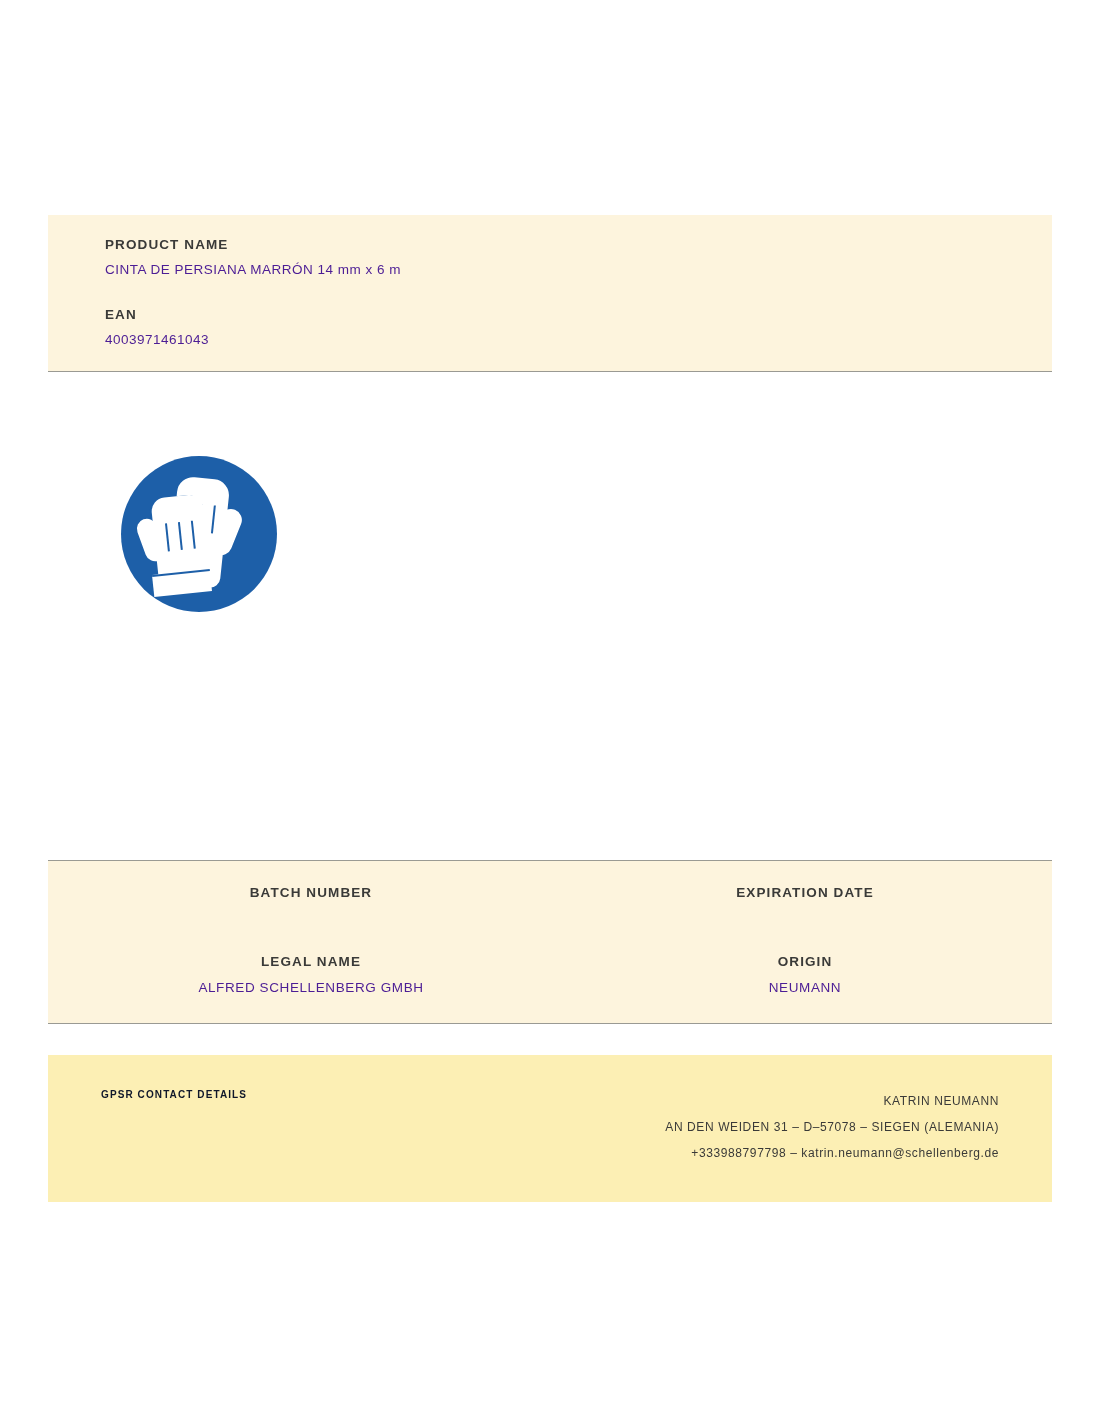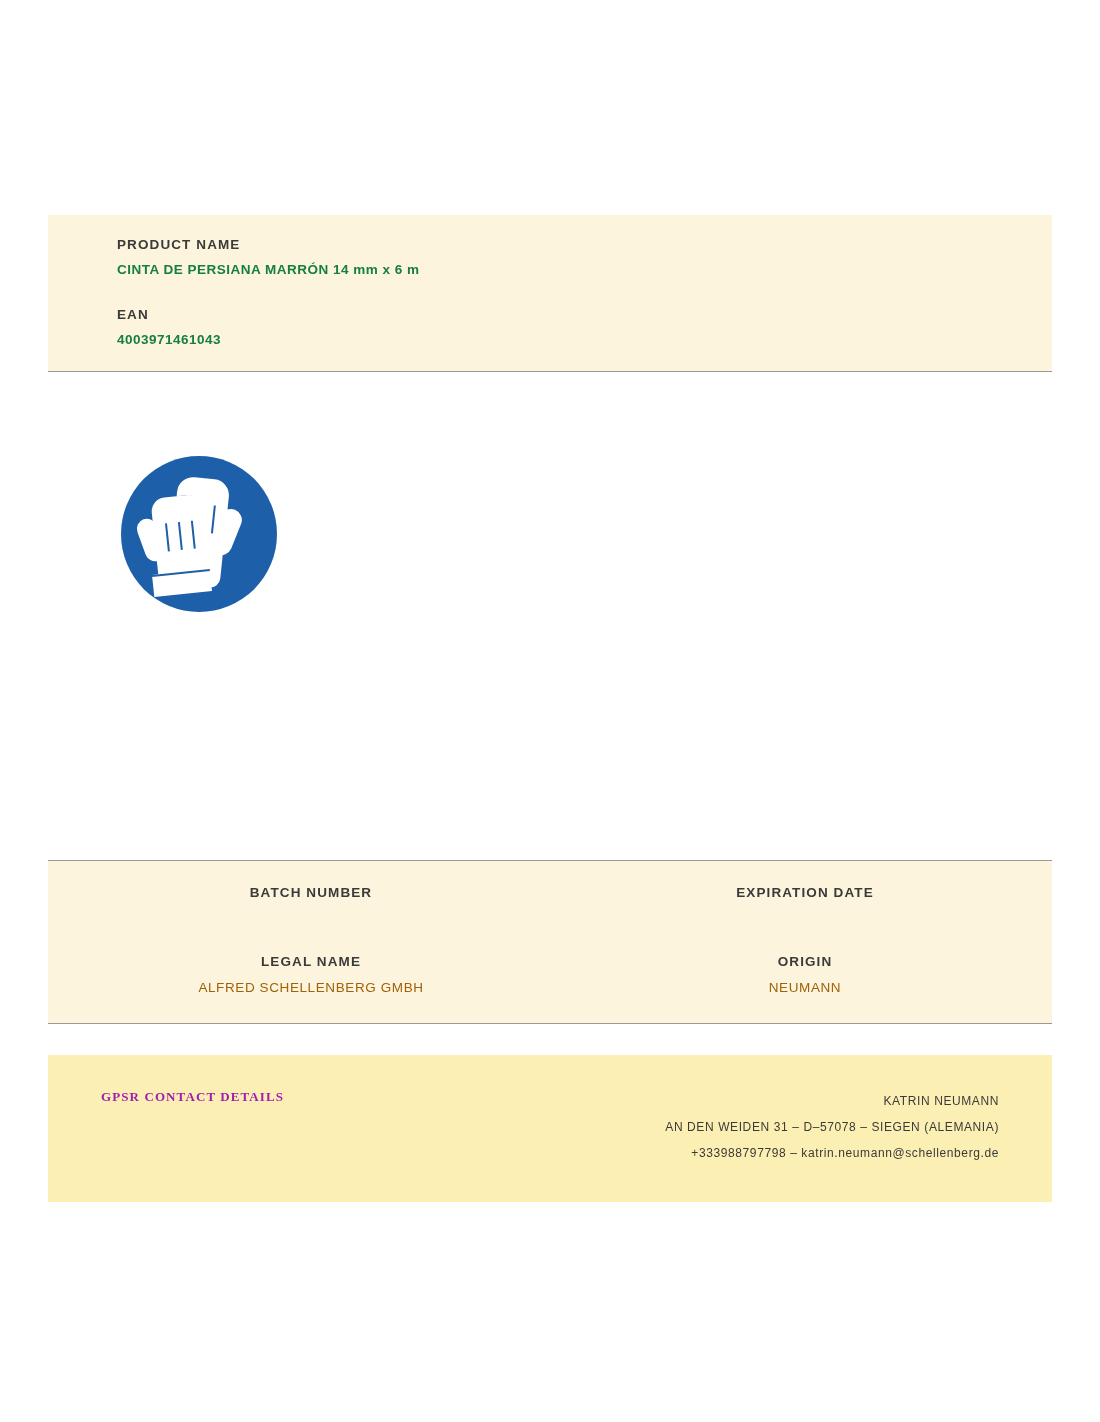--- a/index.html
+++ b/index.html
@@ -25,41 +25,40 @@
   }
 
   
   .product-block {
     position: absolute;
     left: 48px;
     top: 215px;
     width: 1004px;
     background: #fdf4dd;
     border-bottom: 1px solid #9a9a93;
-    padding: 22px 0 24px 16px;
+    padding: 22px 0 24px 4px;
     box-sizing: border-box;
   }
   .field {
     padding-left: 53px;
   }
   .field + .field {
     margin-top: 30px;
   }
   .field-label {
     font-size: 13.5px;
     font-weight: bold;
     letter-spacing: 1.1px;
     color: #3a3a38;
     margin-bottom: 10px;
   }
   .field-value {
     font-size: 13.5px;
     letter-spacing: 0.5px;
-    color: #15803d;
-    font-weight: bold;
+    color: #4c1d95;
   }
 
   
   .pictogram-area {
     position: absolute;
     left: 48px;
     top: 420px;
     width: 1004px;
     height: 420px;
   }
@@ -158,21 +157,21 @@
   }
   .info-label {
     font-size: 13.5px;
     font-weight: bold;
     letter-spacing: 1.1px;
     color: #3a3a38;
   }
   .info-value {
     font-size: 13.5px;
     letter-spacing: 0.6px;
-    color: #a16207;
+    color: #4c1d95;
     margin-top: 11px;
     min-height: 17px;
   }
   .info-row.second {
     margin-top: 26px;
   }
 
   
   .gpsr-block {
     position: absolute;
@@ -180,26 +179,25 @@
     top: 1055px;
     width: 1004px;
     background: #fcefb4;
     box-sizing: border-box;
     padding: 33px 53px 36px 53px;
     display: flex;
     justify-content: space-between;
     align-items: flex-start;
   }
   .gpsr-label {
-    font-size: 13px;
+    font-size: 10px;
     font-weight: bold;
     letter-spacing: 1.1px;
-    color: #a21caf;
+    color: #0f172a;
     padding-top: 1px;
-    font-family: Liberation Serif, serif;
   }
   .gpsr-lines {
     text-align: right;
   }
   .gpsr-line {
     font-size: 12px;
     letter-spacing: 0.6px;
     color: #3a3a38;
     line-height: 26px;
   }

